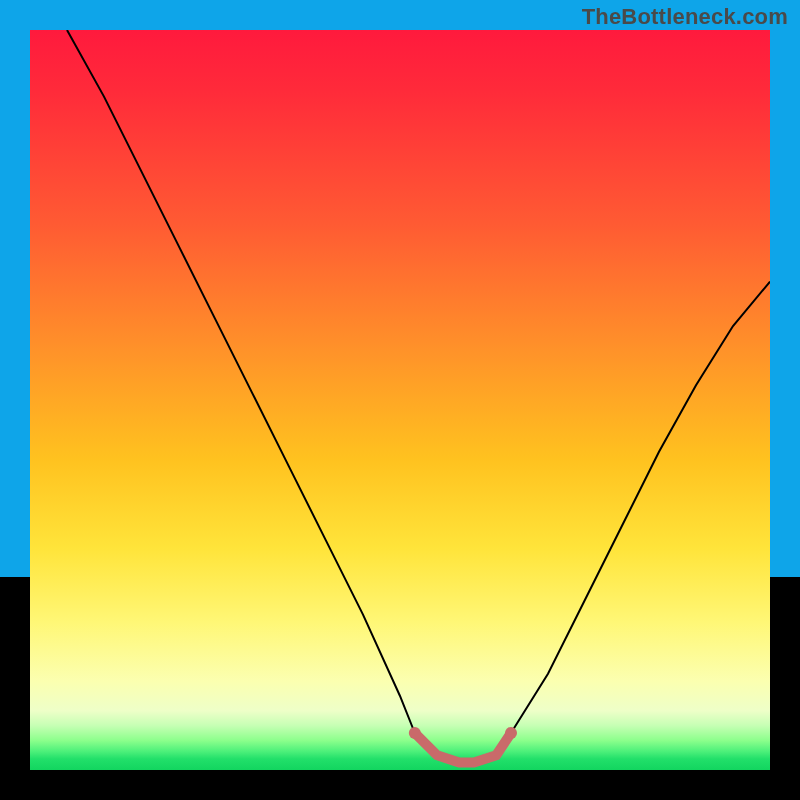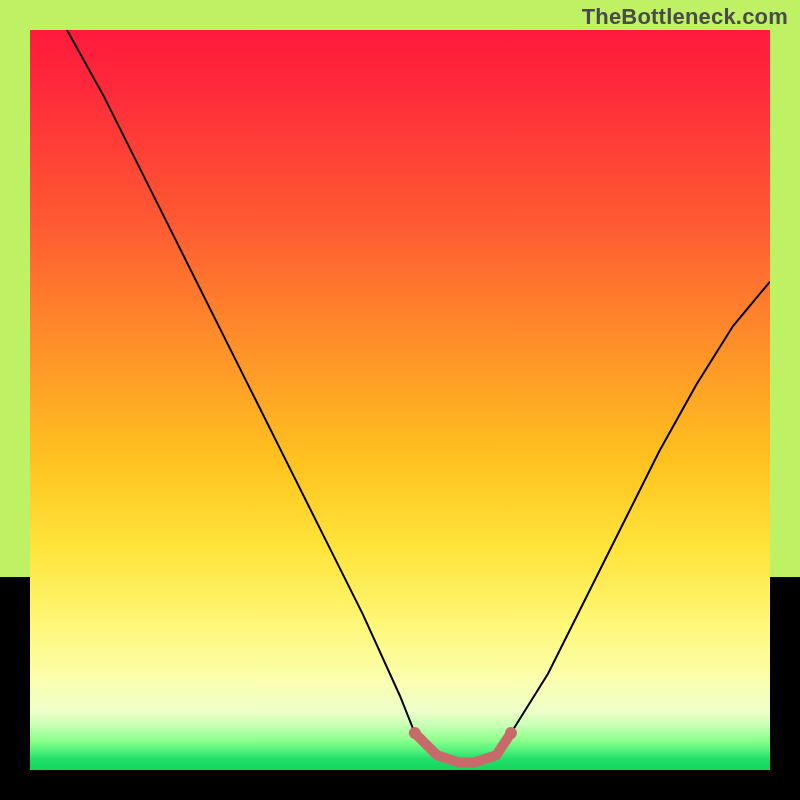--- a/index.html
+++ b/index.html
@@ -8,21 +8,21 @@
     width: 800px;
     height: 800px;
     background: #000;
     font-family: Arial, Helvetica, sans-serif;
     overflow: hidden;
   }
   .frame {
     position: relative;
     width: 800px;
     height: 577px;
-    background: #bef264;
+    background: #0ea5e9;
   }
   .watermark {
     position: absolute;
     top: 4px;
     right: 12px;
     color: #4a4a4a;
     font-size: 22px;
     font-weight: 600;
     letter-spacing: 0.2px;
     z-index: 10;

